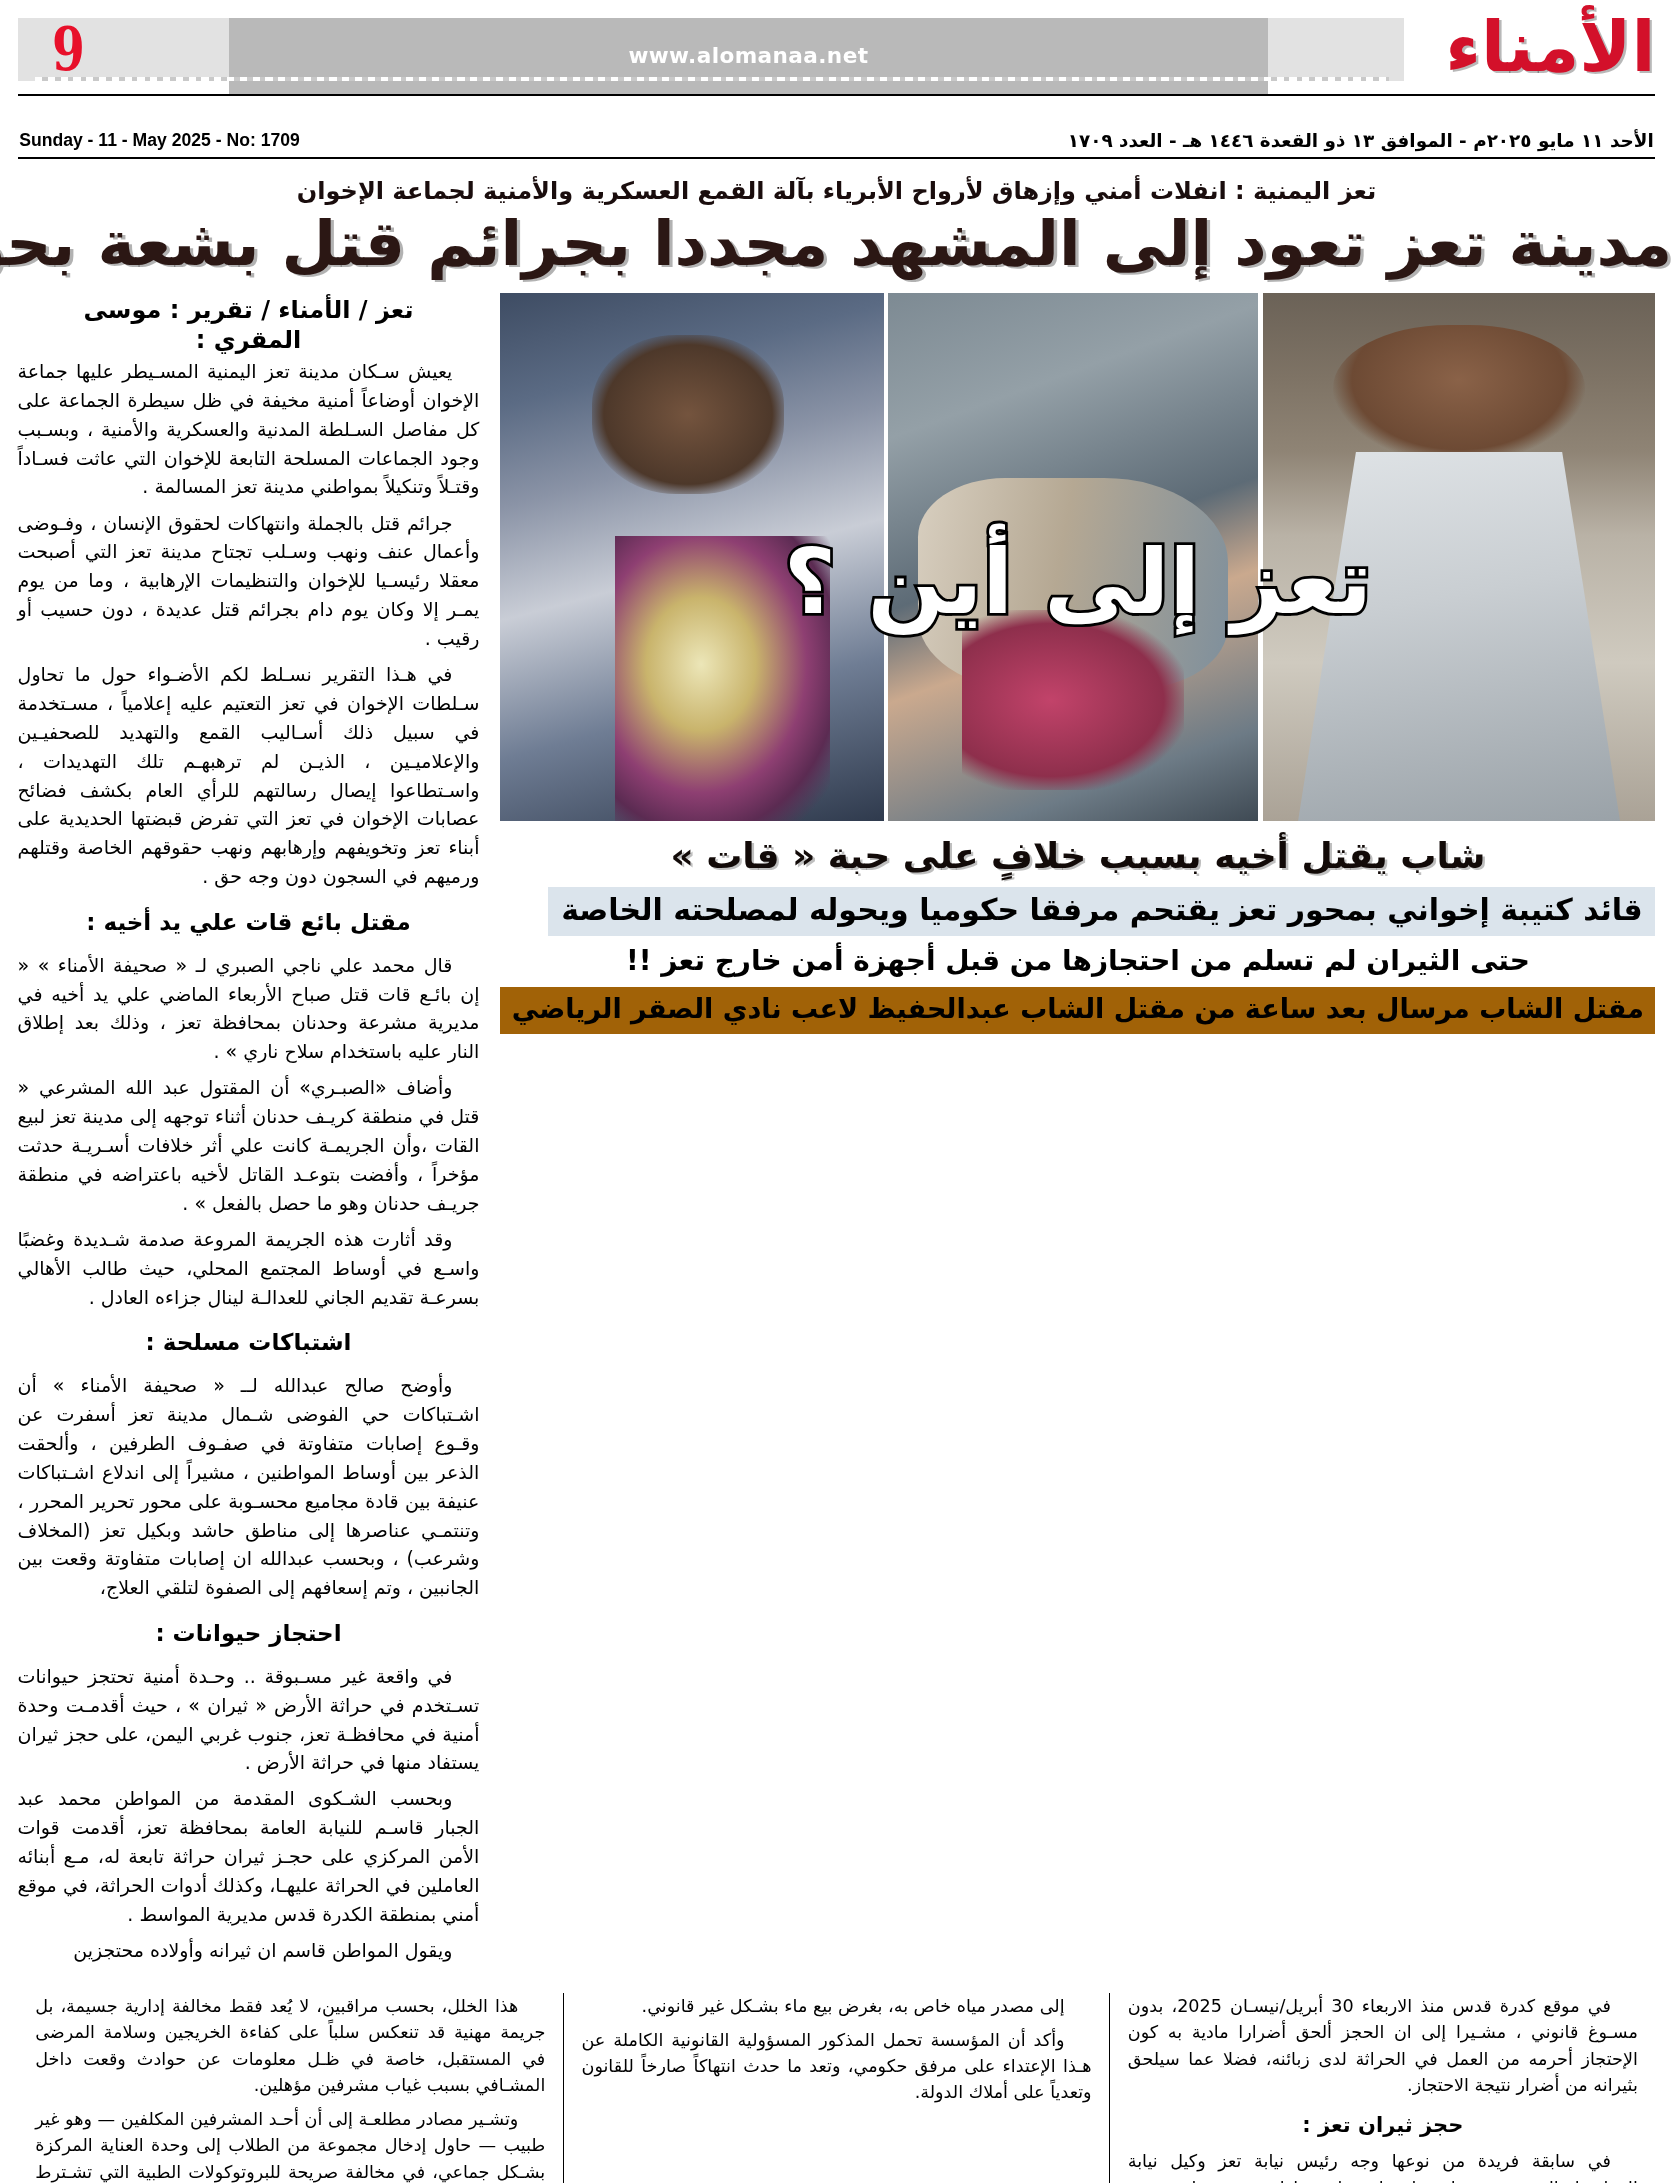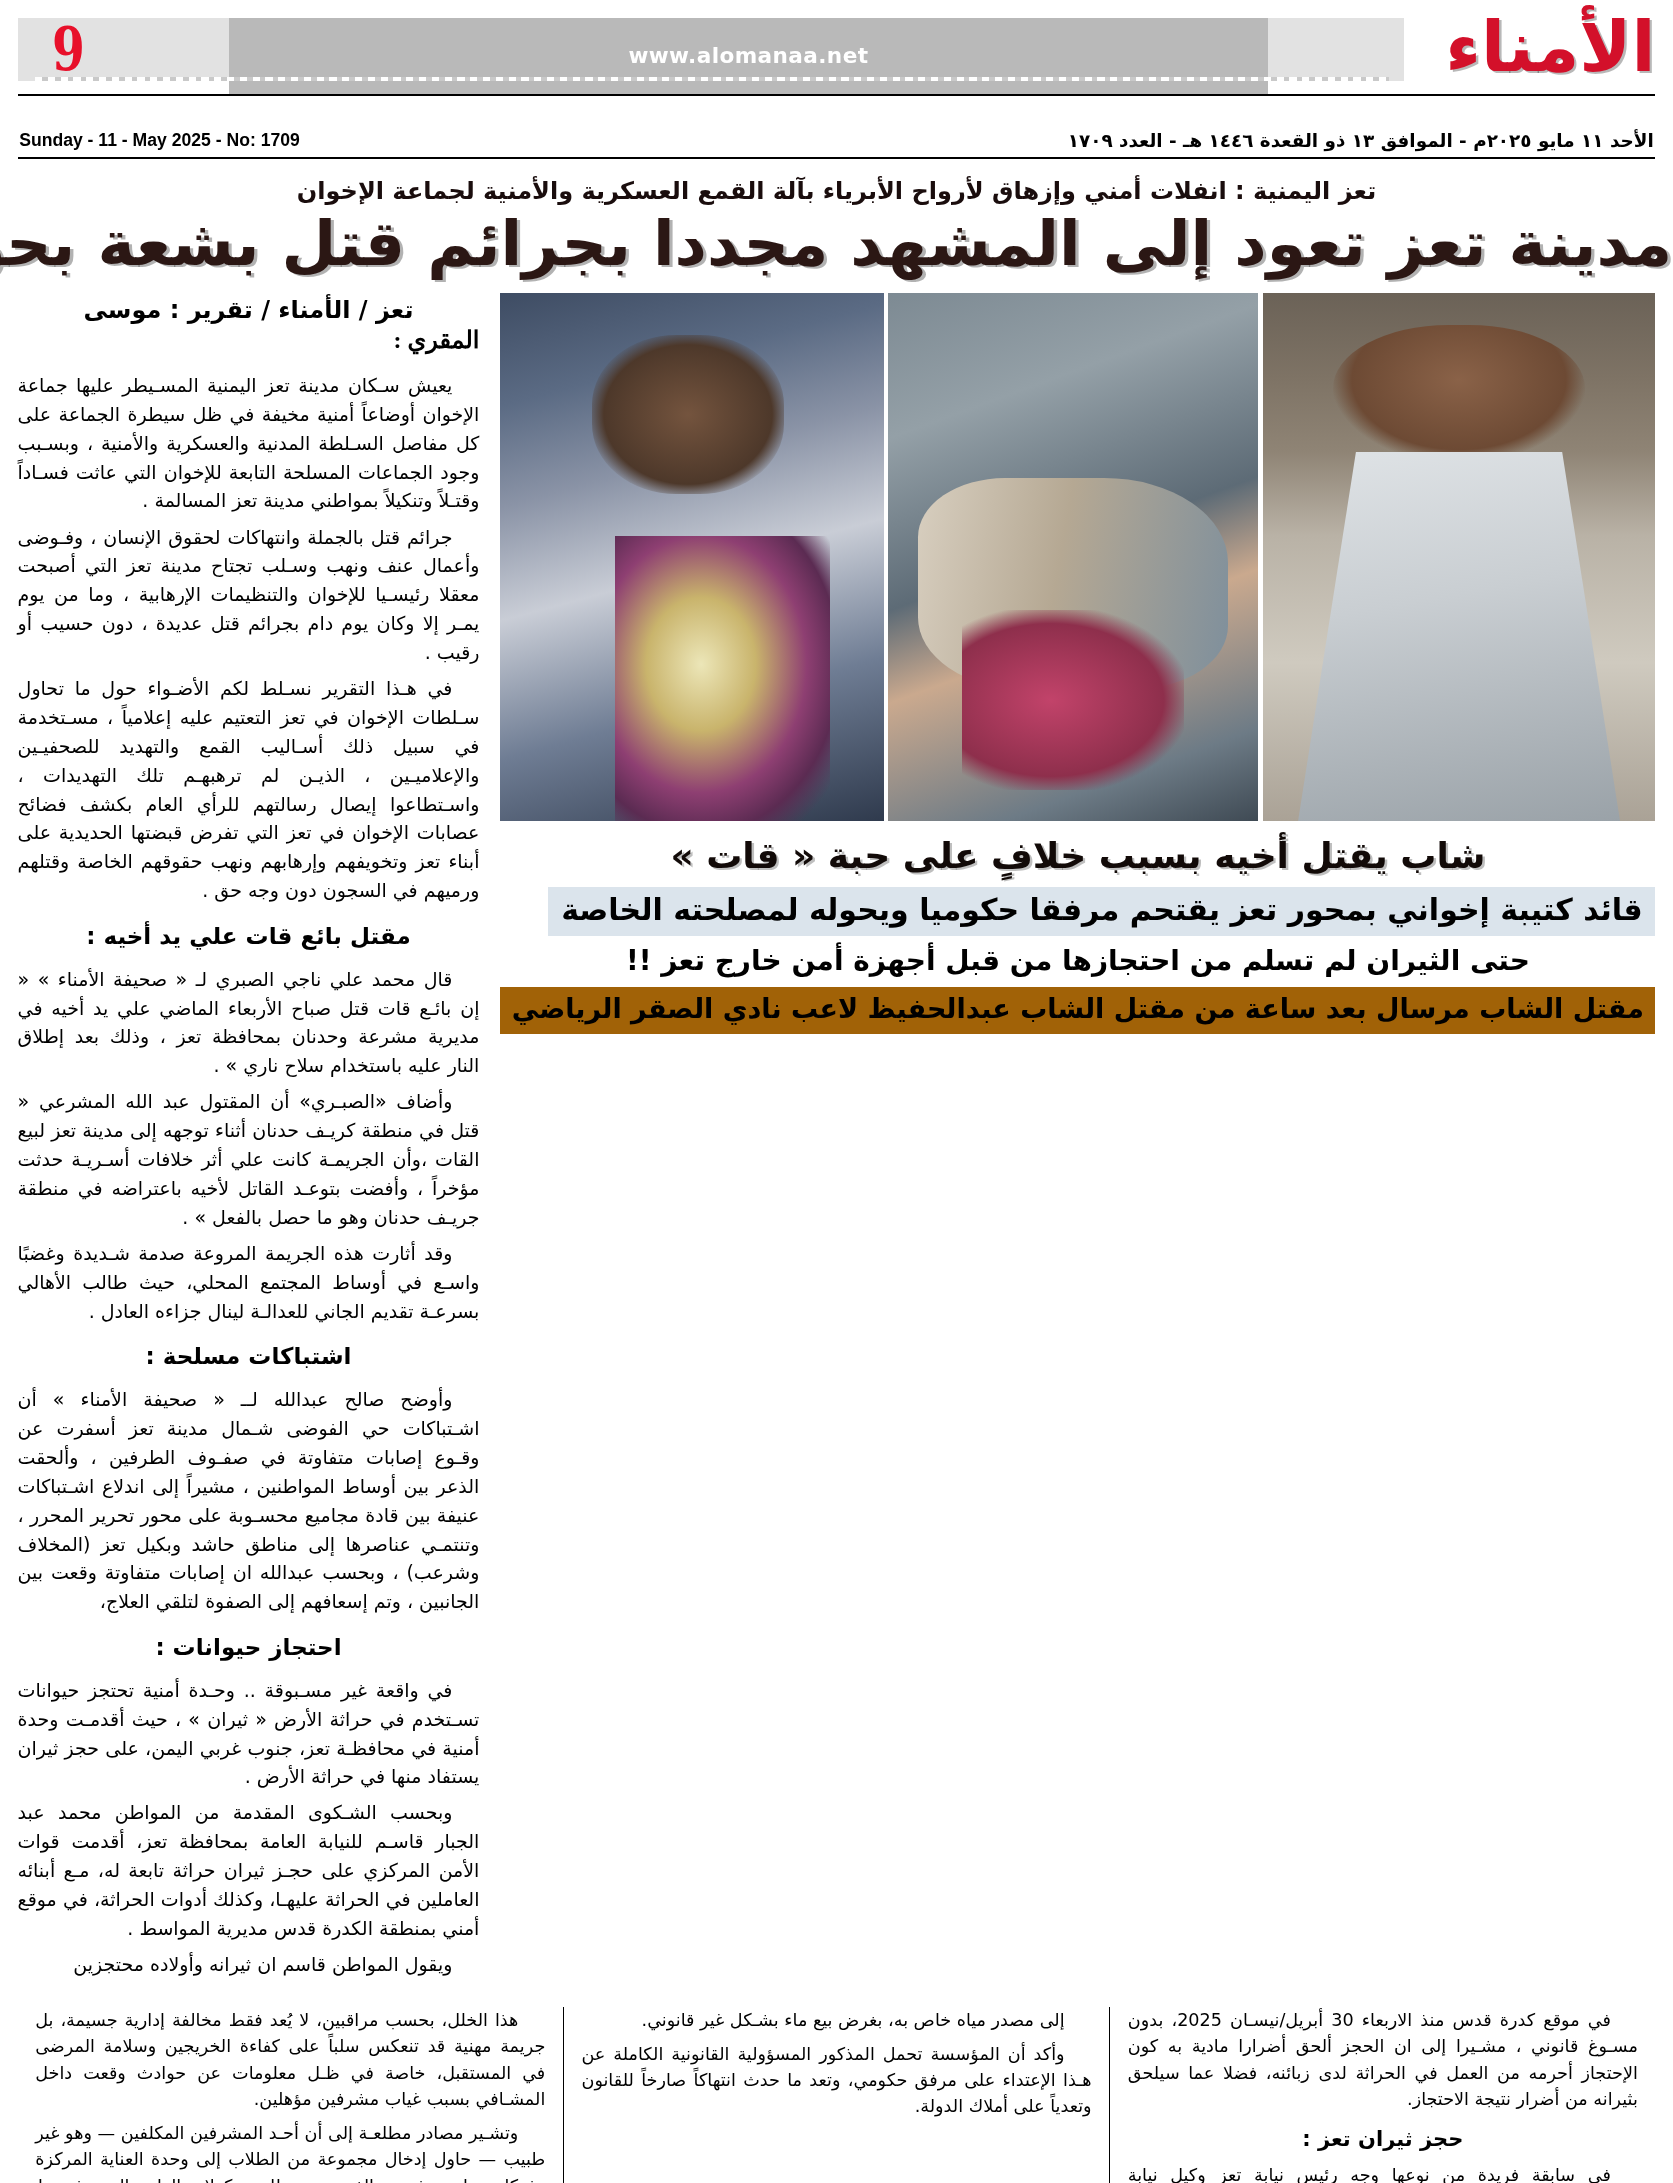--- a/index.html
+++ b/index.html
@@ -113,21 +113,21 @@
     background:#a16207;text-align:center;font-size:27px;font-weight:bold;
     padding:6.4px 0 8px 0;margin-top:9.6px;line-height:1.2;
   }
 
   
   .side-col{flex:1;min-width:0;}
   .byline{
     text-align:center;font-size:24px;font-weight:bold;letter-spacing:2.4px;
     margin:3.2px 0 1.6px 0;
   }
-  .byline2{font-size:24px;font-weight:bold;margin:0 0 17px 0;font-family:Liberation Serif, serif;}
+  .byline2{text-align:center;font-size:24px;font-weight:bold;margin:0 0 3px 0;}
 
   .para{
     font-size:19px;line-height:1.52;text-align:justify;text-align-last:right;
     margin:0 0 7.2px 0;text-indent:27px;
   }
   .para.first{text-indent:27px;}
   .sub-head{
     text-align:center;font-size:23px;font-weight:bold;margin:17.6px 0 16px 0;
   }
 
@@ -172,20 +172,21 @@
   <div class="headline">مدينة تعز تعود إلى المشهد مجددا بجرائم قتل بشعة بحق الأبرياء</div>
 
   <div class="top-area">
 
     <div class="photo-block">
       <div class="photo-strip">
         <div class="ph ph1"></div>
         <div class="ph ph2"></div>
         <div class="ph ph3"></div>
       </div>
+      <div class="photo-overlay">تعز إلى أين ؟</div>
 
       <div class="caption-1">شاب يقتل أخيه بسبب خلافٍ على حبة « قات »</div>
       <div class="caption-2">قائد كتيبة إخواني بمحور تعز يقتحم مرفقا حكوميا ويحوله لمصلحته الخاصة</div>
       <div class="caption-3">حتى الثيران لم تسلم من احتجازها من قبل أجهزة أمن خارج تعز !!</div>
       <div class="caption-4">مقتل الشاب مرسال بعد ساعة من مقتل الشاب عبدالحفيظ لاعب نادي الصقر الرياضي</div>
     </div>
 
     <div class="side-col">
       <div class="byline">تعز / الأمناء / تقرير : موسى</div>
       <div class="byline2">المقري :</div>

